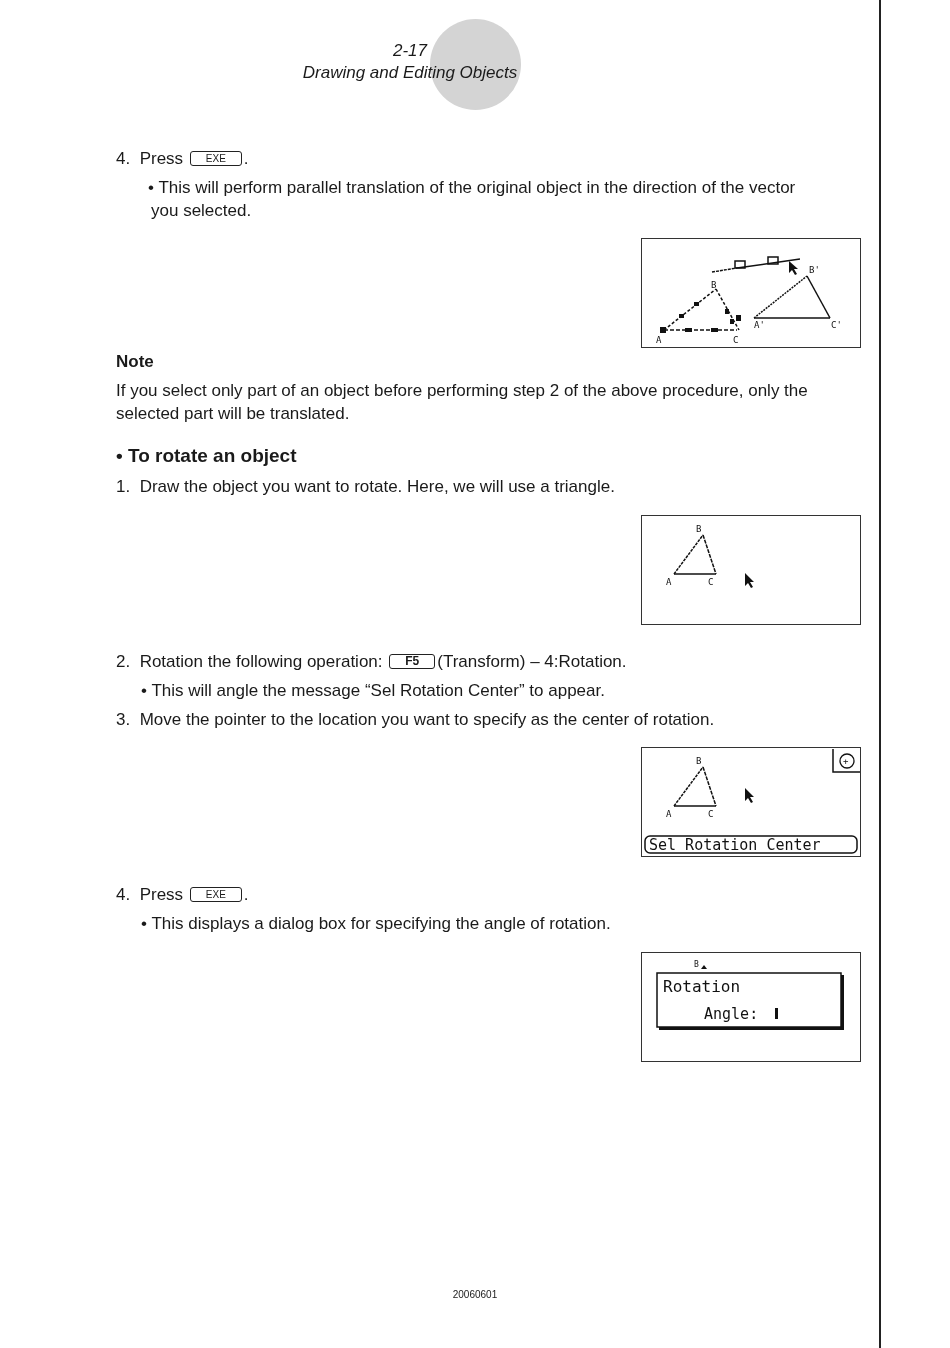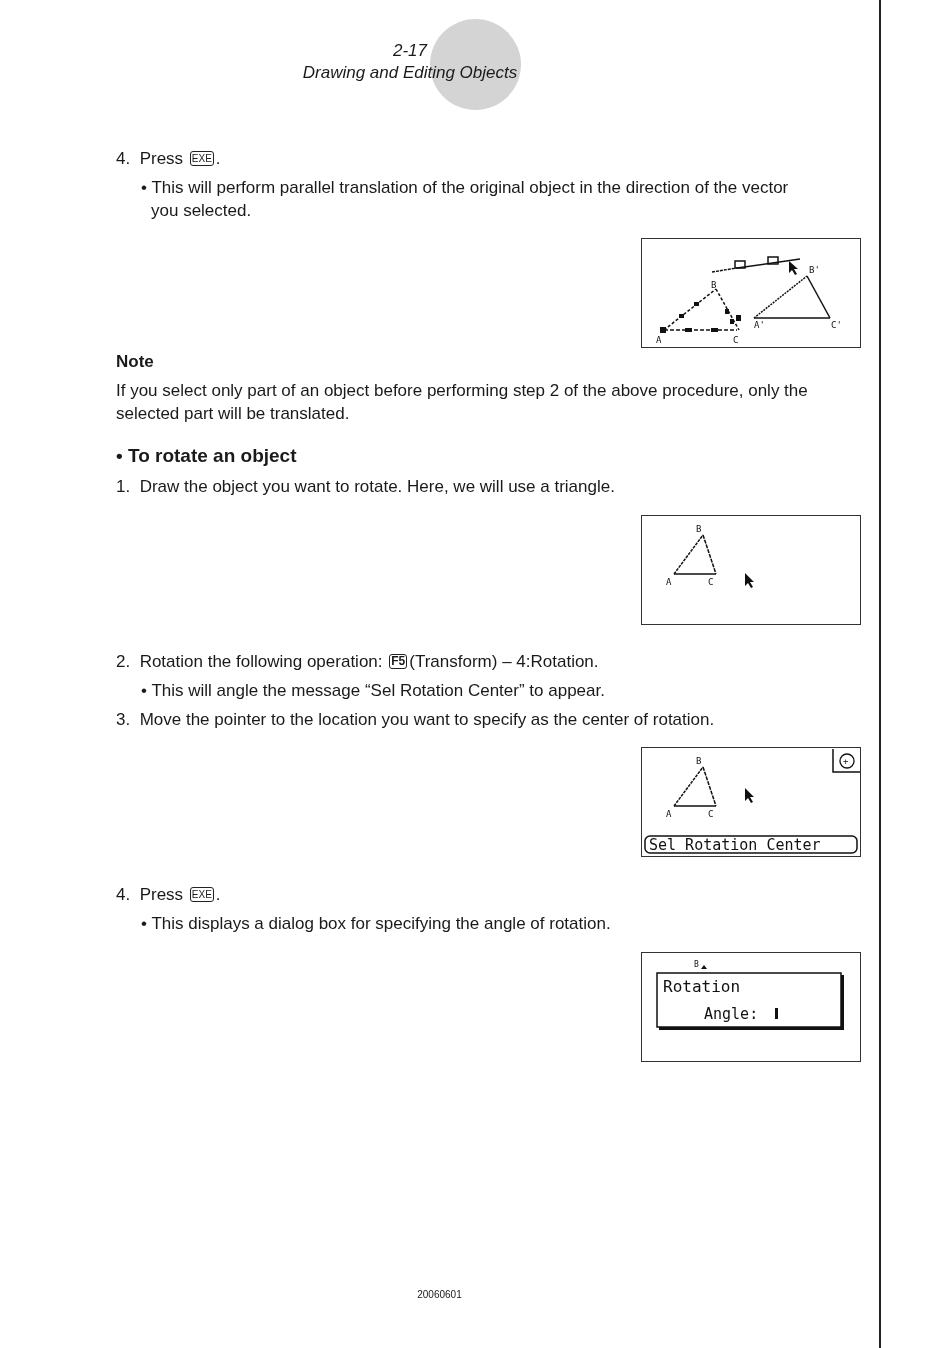--- a/index.html
+++ b/index.html
@@ -3,40 +3,40 @@
 <meta charset="utf-8">
 <style>
   html, body { margin:0; padding:0; background:#fff; }
   body { width:950px; height:1348px; position:relative; overflow:hidden;
          font-family:"Liberation Sans", sans-serif; color:#1a1a1a; }
   .vline { position:absolute; left:879px; top:0; width:2px; height:1348px; background:#222; }
   .circle { position:absolute; left:430px; top:19px; width:91px; height:91px; border-radius:50%; background:#d4d4d4; }
   .hdr { position:absolute; left:0; width:820px; text-align:center; font-style:italic; font-size:17px; }
   .t { position:absolute; font-size:17px; line-height:23px; white-space:nowrap; }
   .key { display:inline-block; border:1.5px solid #222; border-radius:3px; font-size:10px; line-height:13px;
-         padding:0 1px; vertical-align:2px; margin:0 2px; font-family:"Liberation Sans", sans-serif; }
+         padding:0 15px; vertical-align:2px; margin:0 2px; font-family:"Liberation Sans", sans-serif; }
   .keyb { font-weight:bold; font-size:12px;text-align:right; }
   .h { font-weight:bold; }
   .scr { position:absolute; left:641px; width:218px; height:108px; border:1px solid #333; background:#fff; }
   .scr svg { position:absolute; left:0; top:0; }
-  .footer { position:absolute; top:1289px; left:0; width:879px; text-align:center; font-size:10px; }
+  .footer { position:absolute; top:1289px; left:0; width:950px; text-align:center; font-size:10px; }
 </style>
 </head>
 <body>
 
 <div class="vline"></div>
 <div class="circle"></div>
 <div class="hdr" style="top:41px">2-17</div>
 <div class="hdr" style="top:63px">Drawing and Editing Objects</div>
 
 <div class="t" style="left:116px;top:147px">
   <span>4.</span>&nbsp;&nbsp;<span>Press</span>
   <span class="key">EXE</span><span>.</span>
 </div>
-<div class="t" style="left:141px;top:176px">• <span>This will perform parallel translation of the original object in the direction of the vector</span></div>
+<div class="t" style="left:148px;top:176px">• <span>This will perform parallel translation of the original object in the direction of the vector</span></div>
 <div class="t" style="left:151px;top:199px">you selected.</div>
 
 <div class="scr" style="top:238px">
   <svg width="218" height="108" viewBox="0 0 218 108">
     <g stroke="#111" stroke-width="1.5" fill="none">
       <line x1="70" y1="33" x2="95" y2="29" stroke-dasharray="3,1"></line>
       <line x1="95" y1="29" x2="158" y2="20"></line>
       <rect x="93" y="22" width="10" height="7"></rect>
         <rect x="126" y="18" width="10" height="7"></rect>
       <line x1="22" y1="91" x2="95" y2="91" stroke-dasharray="4,2"></line>

